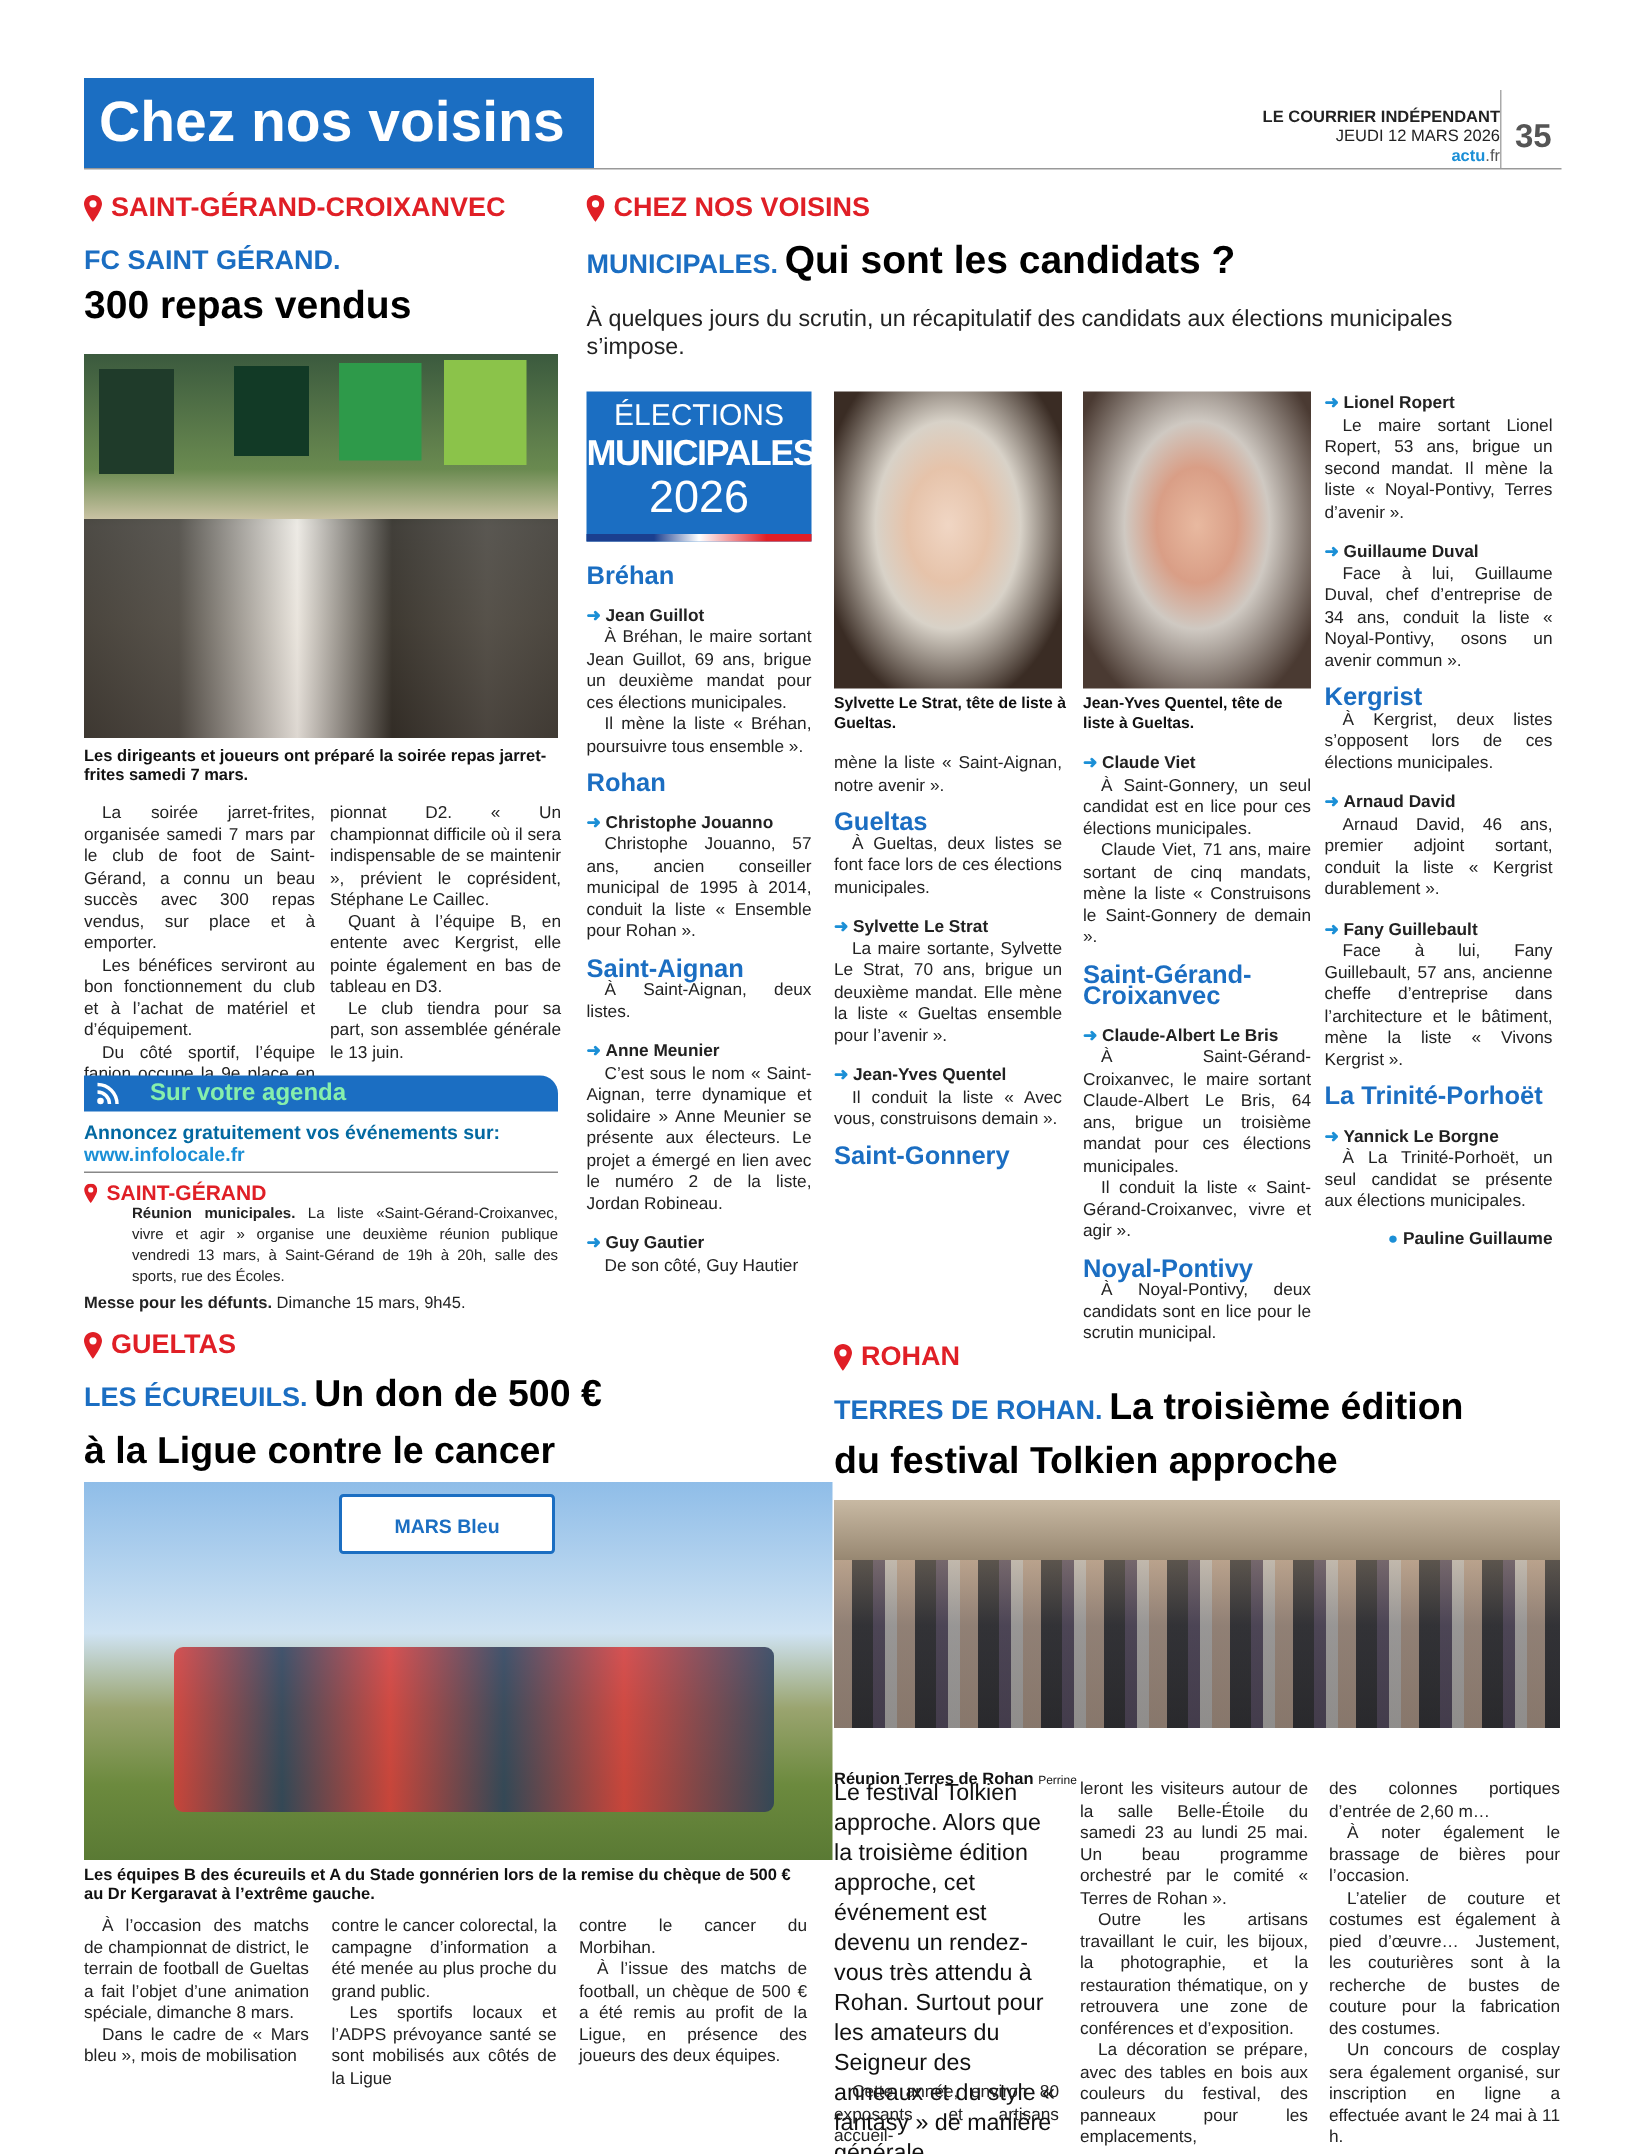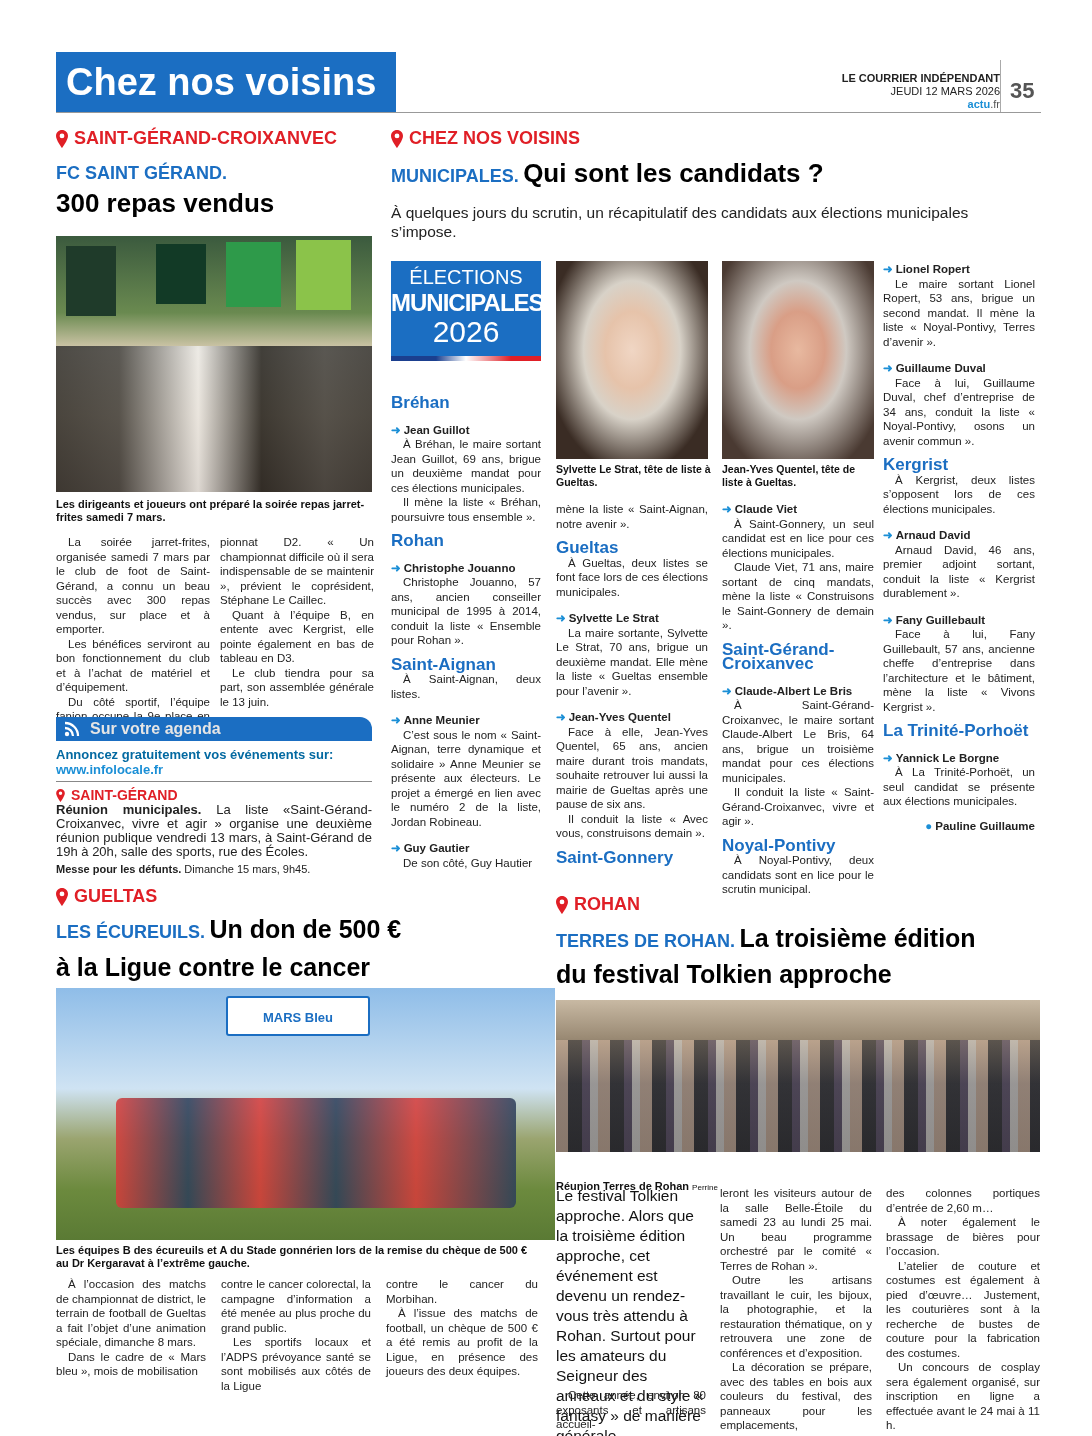--- a/index.html
+++ b/index.html
@@ -20,22 +20,22 @@
   .rubric { color:#1b6ec2; font-weight:bold; }
   .title { font-weight:bold; color:#000; }
   .photo { overflow:hidden; }
   .caption { font-size:11px; font-weight:bold; line-height:13px; color:#111; }
   .body { font-size:11.5px; line-height:14.5px; text-align:justify; color:#222; }
   .body p { margin:0; text-indent:12px; }
   .col { position:absolute; }
   .town { color:#1b6ec2; font-weight:bold; font-size:17px; margin:10px 0 6px; }
   .cand { font-weight:bold; font-size:11.5px; margin-top:12px; }
   .cand .arr { color:#1b8fd6; margin-right:3px; }
-  .agenda-hdr { background:#1b6ec2; color:#e5e5e5; font-weight:bold; font-size:16px; height:24px;
-                line-height:24px; border-top-right-radius:12px; padding-left:8px; display:flex; align-items:center; gap:10px; }
+  .agenda-hdr { background:#1b6ec2; color:#86efac; font-weight:bold; font-size:16px; height:24px;
+                line-height:24px; border-top-right-radius:12px; padding-left:8px; display:flex; align-items:center; gap:20px; }
   .lead { font-size:15.5px; line-height:20px; color:#111; }
   .elect { background:#1b6ec2; color:#fff; text-align:center; }
 </style>
 </head>
 <body>
 
 <svg width="0" height="0" style="position:absolute">
   <defs>
     <symbol id="pin" viewBox="0 0 12 18">
         <path d="M6 0C2.7 0 0 2.6 0 5.9 0 10 6 18 6 18s6-8 6-12.1C12 2.6 9.3 0 6 0zm0 8.3a2.4 2.4 0 110-4.8 2.4 2.4 0 010 4.8z" fill="#e01f26"></path>
@@ -91,21 +91,21 @@
   </div>
   <div style="font-weight:bold;font-size:13px;margin-top:6px;color:#0369a1;">Annoncez gratuitement vos événements sur:</div>
   <div style="font-weight:bold;font-size:13px;color:#1b8fd6;">www.infolocale.fr</div>
   <div style="height:1px;background:#888;margin:4px 0 5px;"></div>
   <div class="kicker" style="font-size:14px;">
     <svg class="pin" style="width:9px;height:13px">
         <use href="#pin"></use>
       </svg>
     <span>SAINT-GÉRAND</span>
   </div>
-  <div class="body" style="font-size:13px;line-height:14px;"><b>Réunion municipales.</b><span> La liste «Saint-Gérand-Croixanvec, vivre et agir » organise une deuxième réunion publique vendredi 13 mars, à Saint-Gérand de 19h à 20h, salle des sports, rue des Écoles.</span></div>
+  <div class="body" style="font-size:10px;line-height:14px;margin-left:32px;"><b>Réunion municipales.</b><span> La liste «Saint-Gérand-Croixanvec, vivre et agir » organise une deuxième réunion publique vendredi 13 mars, à Saint-Gérand de 19h à 20h, salle des sports, rue des Écoles.</span></div>
   <div class="body" style="font-size:11px;line-height:14px;margin-top:3px;"><b>Messe pour les défunts.</b><span> Dimanche 15 mars, 9h45.</span></div>
 </div>
 
 <div class="abs kicker" style="left:391px;top:128px;">
   <svg class="pin">
       <use href="#pin"></use>
     </svg>
   <span>CHEZ NOS VOISINS</span>
 </div>
 <div class="abs" style="left:391px;top:158px;white-space:nowrap;">
@@ -120,21 +120,21 @@
   <div style="font-size:30px;line-height:30px;">2026</div>
   <div style="position:absolute;left:0;bottom:0;width:150px;height:5px;background:linear-gradient(90deg,#1b3f8f 30%,#fff 50%,#e01f26 80%);"></div>
 </div>
 
 <div class="abs photo" style="left:556px;top:261px;width:152px;height:198px;background:radial-gradient(ellipse at 50% 45%,#f0d6c4 0%,#e6c3aa 25%,#d8d2c8 45%,#3a2c24 80%);"></div>
 <div class="abs caption" style="left:556px;top:463px;width:155px;font-size:10.5px;">Sylvette Le Strat, tête de liste à Gueltas.</div>
 <div class="abs photo" style="left:722px;top:261px;width:152px;height:198px;background:radial-gradient(ellipse at 50% 45%,#e8b9a0 0%,#d99e86 25%,#cfc9c2 45%,#4a3a32 85%);"></div>
 <div class="abs caption" style="left:722px;top:463px;width:155px;font-size:10.5px;">Jean-Yves Quentel, tête de liste à Gueltas.</div>
 
 <div class="col body" style="left:391px;top:376px;width:150px;">
-  <div class="town" style="margin-top:20px">Bréhan</div>
+  <div class="town" style="margin-top:1px">Bréhan</div>
   <div class="cand"><span class="arr">➜</span><span>Jean Guillot</span></div>
   <p>À Bréhan, le maire sortant Jean Guillot, 69 ans, brigue un deuxième mandat pour ces élections municipales.</p>
   <p>Il mène la liste « Bréhan, poursuivre tous ensemble ».</p>
   <div class="town">Rohan</div>
   <div class="cand"><span class="arr">➜</span><span>Christophe Jouanno</span></div>
   <p>Christophe Jouanno, 57 ans, ancien conseiller municipal de 1995 à 2014, conduit la liste « Ensemble pour Rohan ».</p>
   <div class="town" style="margin-bottom:0">Saint-Aignan</div>
   <p>À Saint-Aignan, deux listes.</p>
   <div class="cand"><span class="arr">➜</span><span>Anne Meunier</span></div>
   <p>C’est sous le nom « Saint-Aignan, terre dynamique et solidaire » Anne Meunier se présente aux électeurs. Le projet a émergé en lien avec le numéro 2 de la liste, Jordan Robineau.</p>
@@ -142,21 +142,20 @@
   <p>De son côté, Guy Hautier</p>
 </div>
 
 <div class="col body" style="left:556px;top:502px;width:152px;">
   <p style="text-indent:0">mène la liste « Saint-Aignan, notre avenir ».</p>
   <div class="town" style="margin-bottom:0">Gueltas</div>
   <p>À Gueltas, deux listes se font face lors de ces élections municipales.</p>
   <div class="cand"><span class="arr">➜</span><span>Sylvette Le Strat</span></div>
   <p>La maire sortante, Sylvette Le Strat, 70 ans, brigue un deuxième mandat. Elle mène la liste « Gueltas ensemble pour l’avenir ».</p>
   <div class="cand"><span class="arr">➜</span><span>Jean-Yves Quentel</span></div>
-  <p>Face à elle, Jean-Yves Quentel, 65 ans, ancien maire durant trois mandats, souhaite retrouver lui aussi la mairie de Gueltas après une pause de six ans.</p>
   <p>Il conduit la liste « Avec vous, construisons demain ».</p>
   <div class="town">Saint-Gonnery</div>
 </div>
 
 <div class="col body" style="left:722px;top:490px;width:152px;">
   <div class="cand"><span class="arr">➜</span><span>Claude Viet</span></div>
   <p>À Saint-Gonnery, un seul candidat est en lice pour ces élections municipales.</p>
   <p>Claude Viet, 71 ans, maire sortant de cinq mandats, mène la liste « Construisons le Saint-Gonnery de demain ».</p>
   <div class="town">Saint-Gérand-Croixanvec</div>
   <div class="cand"><span class="arr">➜</span><span>Claude-Albert Le Bris</span></div>

